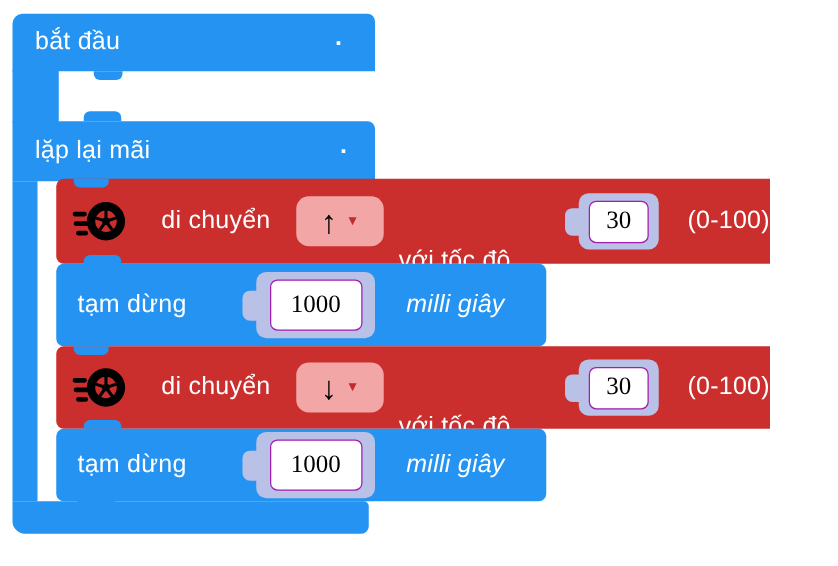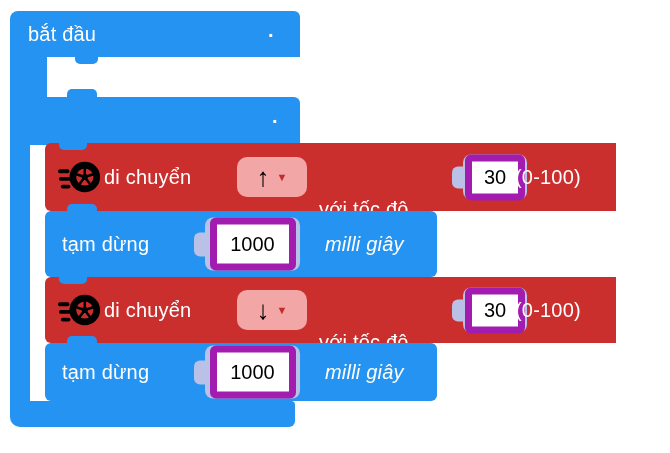--- a/index.html
+++ b/index.html
@@ -29,39 +29,39 @@
   .red2{left:45px;top:277px;width:603px;height:66px;}
   .blue2{left:45px;top:343px;width:392px;height:58px;}
   
   .tab-top{position:absolute;left:14px;top:0;width:28px;height:7px;background:#2493F1;
            border-radius:0 0 5px 5px;}
   .tab-bottom{position:absolute;left:22px;bottom:0;width:30px;height:7px;background:#2493F1;
               border-radius:5px 5px 0 0;}
 
   
   .wheel{position:absolute;left:13px;top:50%;transform:translateY(-50%);width:44px;height:44px;}
-  .lbl-move{left:59px;}
+  .lbl-move{left:84px;}
   .dropdown{position:absolute;left:192px;top:50%;transform:translateY(-50%);
             width:70px;height:40px;background:#F2A6A6;border-radius:10px;
             display:flex;align-items:center;justify-content:center;gap:7px;cursor:pointer;}
   .dd-arrow{color:#000000;font-size:26px;font-weight:700;line-height:1;}
   .dd-caret{color:#C22D2C;font-size:11px;line-height:1;}
   .lbl-speed{left:274px;margin-top:32px;}
-  .lbl-range{left:470px;}
+  .lbl-range{left:505px;}
 
   
   .slot{position:absolute;top:50%;transform:translateY(-50%);background:#B9C1E6;
         border-radius:8px;display:flex;align-items:center;justify-content:center;}
   .slot-sm{left:418px;width:64px;height:45px;}
   .slot-lg{left:160px;width:95px;height:53px;}
   .knob{position:absolute;left:-11px;top:50%;transform:translateY(-50%);
         width:13px;height:22px;background:#B9C1E6;border-radius:6px 0 0 6px;}
-  .field{background:#ffffff;border:7px solid #a21caf;border-radius:6px;
+  .field{background:#ffffff;border:1px solid #a21caf;border-radius:6px;
          display:flex;align-items:center;justify-content:center;
-         color:#000000;font-size:20px;font-weight:500;}
+         color:#000000;font-size:20px;font-weight:500;font-family:Liberation Serif, serif;}
   .field-sm{width:46px;height:32px;}
   .field-lg{width:72px;height:39px;}
 
   
   .lbl-pause{left:17px;}
   .lbl-unit{left:280px;font-style:italic;}
 </style>
 </head>
 <body>
 
@@ -69,20 +69,21 @@
 
   <div class="abs blue start-bar">
     <span class="blk-text" style="left:18px">bắt đầu</span>
     <span class="dot" style="left:258px">.</span>
   </div>
   <div class="abs blue start-spine"></div>
   <div class="abs blue start-tab-down"></div>
 
   <div class="abs blue loop-tab-up"></div>
   <div class="abs blue loop-bar">
+    <span class="blk-text" style="left:18px">lặp lại mãi</span>
     <span class="dot" style="left:262px">.</span>
   </div>
   <div class="abs blue loop-spine"></div>
   <div class="abs blue arm-bump"></div>
   <div class="abs blue loop-arm"></div>
 
   <div class="abs red child red1">
     <div class="tab-top"></div>
     <div class="tab-bottom"></div>
     <svg class="wheel" viewBox="0 0 46 46">

